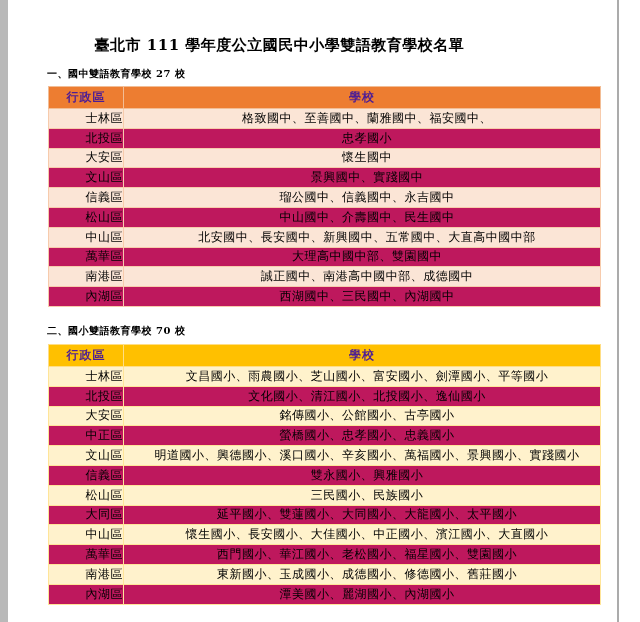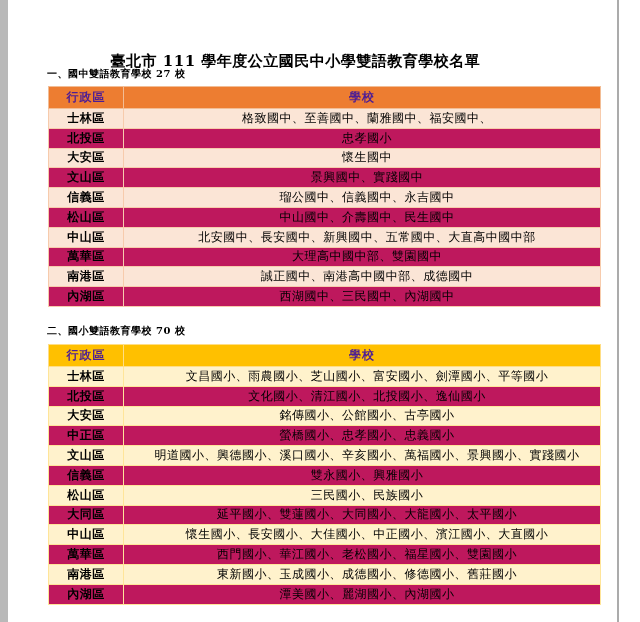--- a/index.html
+++ b/index.html
@@ -21,21 +21,21 @@
   .right-line {
     position: absolute;
     left: 617px; top: 0;
     width: 2px; height: 622px;
     background: #ababab;
   }
   .title {
     position: absolute;
     top: 36px; left: 8px;
     width: 543px;
-    margin: 16px;
+    margin: 0;
     text-align: center;
     font-size: 15px;
     font-weight: bold;
     letter-spacing: 0.5px;
   }
   .heading {
     position: absolute;
     left: 47px;
     font-size: 10px;
     font-weight: bold;
@@ -70,22 +70,22 @@
     font-size: 12px;
     padding: 0;
     vertical-align: middle;
     background: #be185d;
   }
   .t1 td { border: 1px solid #F7CBAC; }
   .t2 td { border: 1px solid #FFE599; }
   .t1 tbody tr:nth-child(odd) td { background: #FBE5D6; }
   .t2 tbody tr:nth-child(odd) td { background: #FFF2CC; }
   td.district {
-    text-align: center;
-    font-weight: bold;
+    text-align: right;
+    font-weight: normal;
     letter-spacing: 0.5px;
   }
   td.schools {
     text-align: center;
     padding-left: 10px;
     letter-spacing: 0.5px;
     white-space: nowrap;
     overflow: hidden;
   }
 </style>

